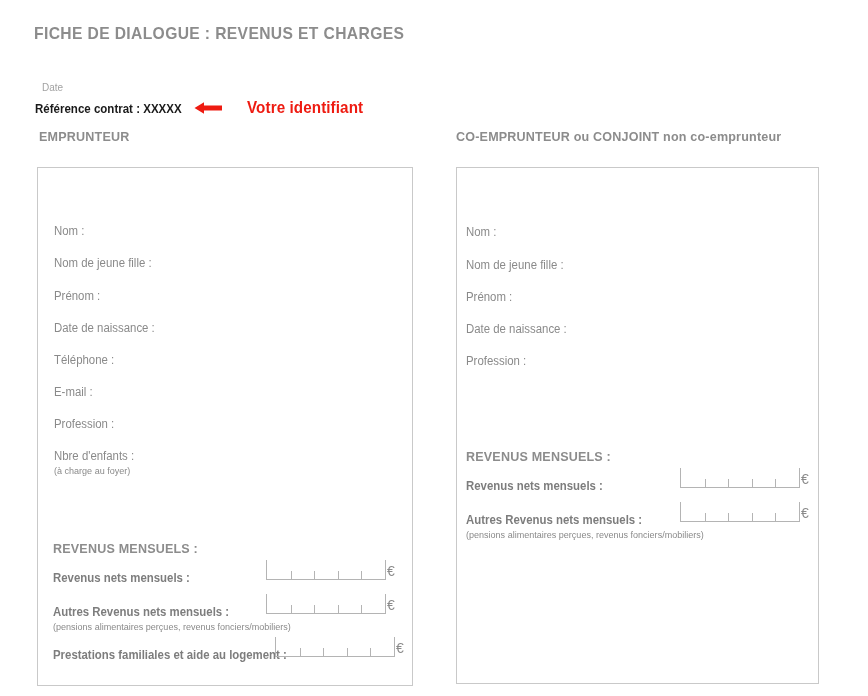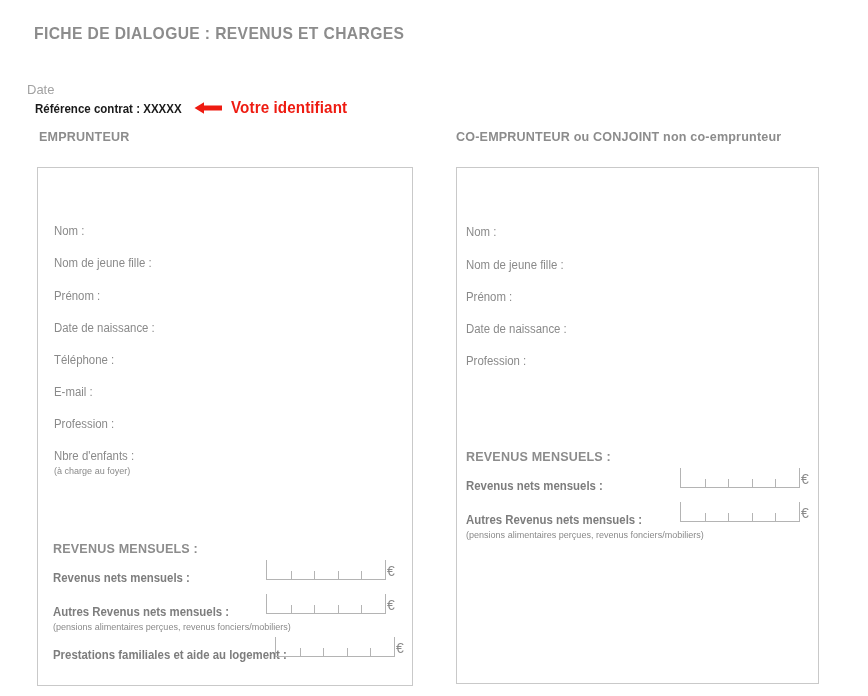--- a/index.html
+++ b/index.html
@@ -27,44 +27,44 @@
     font-weight: bold;
     letter-spacing: 0.4px;
     color: #8c8c8c;
     white-space: nowrap;
     transform: scaleX(0.92);
     transform-origin: left center;
   }
 
   
   #meta-date {
-    left: 27px;
+    left: 42px;
     top: 82px;
-    font-size: 13px;
+    font-size: 10px;
     color: #a2a2a2;
     white-space: nowrap;
   }
   #meta-ref {
     left: 35px;
     top: 102px;
     font-size: 12px;
     font-weight: bold;
     color: #1a1a1a;
     white-space: nowrap;
     transform: scaleX(0.96);
     transform-origin: left center;
   }
 
   
   #annotation {
     left: 193px;
     top: 99px;
     display: flex;
     align-items: center;
-    gap: 8px;
+    gap: 24px;
     white-space: nowrap;
   }
   #annotation .arrow-icon {
     display: block;
     line-height: 0;
   }
   #annotation .annotation-text {
     font-size: 16px;
     font-weight: bold;
     color: #ee1b11;

